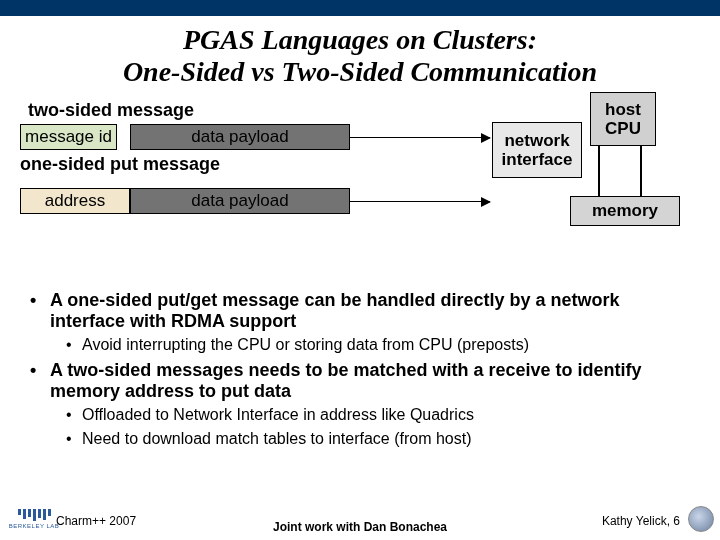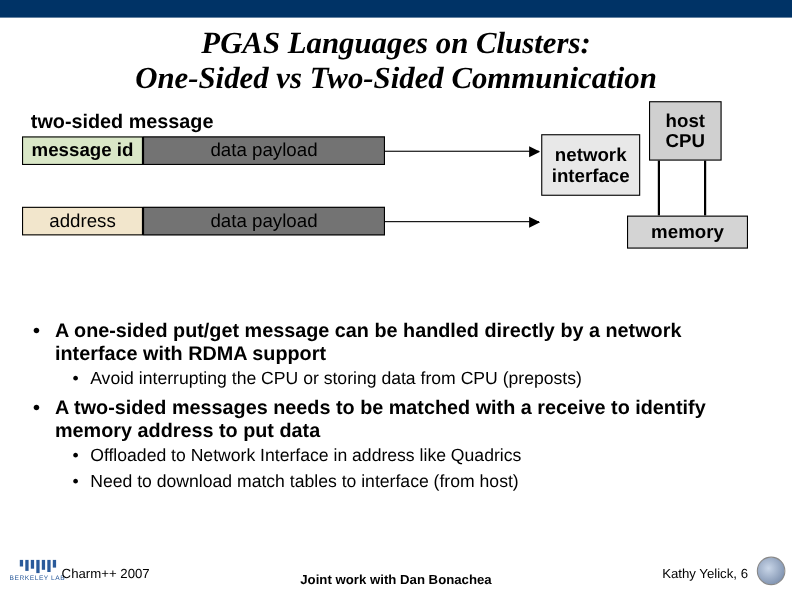--- a/index.html
+++ b/index.html
@@ -158,23 +158,24 @@
 
 <div class="title">
   <span>PGAS Languages on Clusters:</span><br>
   <span>One-Sided vs Two-Sided Communication</span>
 </div>
 
 <div class="diagram">
 
   <div class="label-txt" style="left:8px; top:0;">two-sided message</div>
 
-  <div class="box msgid" style="left:0; top:24px; width:110px; height:26px;font-weight:bold;">message id</div>
+  <div class="box msgid" style="left:0; top:24px; width:97px; height:26px;">message id</div>
   <div class="box payload" style="left:110px; top:24px; width:220px; height:26px;">data payload</div>
 
+  <div class="label-txt" style="left:0; top:54px;">one-sided put message</div>
 
   <div class="box addr" style="left:0; top:88px; width:110px; height:26px;">address</div>
   <div class="box payload" style="left:110px; top:88px; width:220px; height:26px;">data payload</div>
 
   <div class="arrow" style="left:330px; top:37px; width:140px;"></div>
   <div class="arrow" style="left:330px; top:101px; width:140px;"></div>
 
   <div class="box netif" style="left:472px; top:22px; width:90px; height:56px; white-space:pre-line;">network
 interface</div>
 

